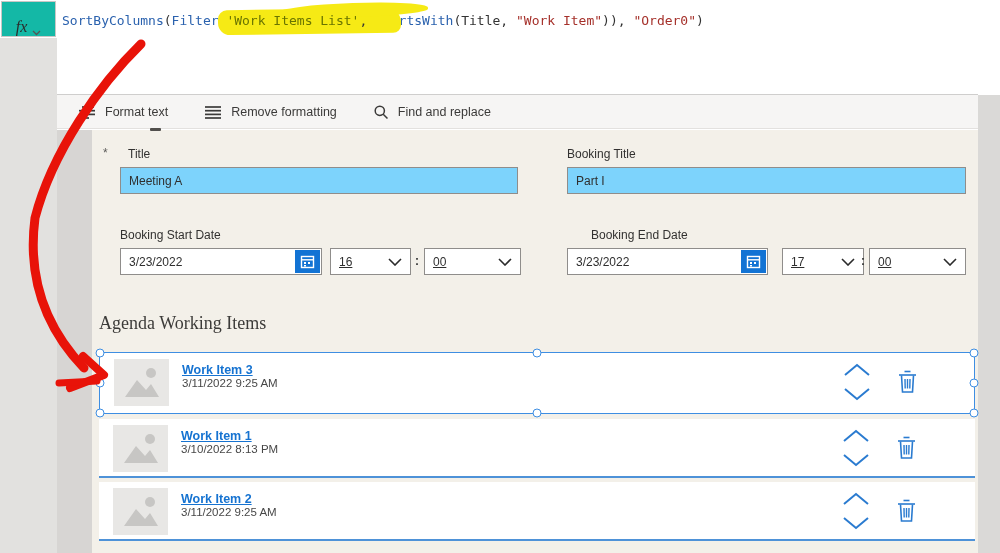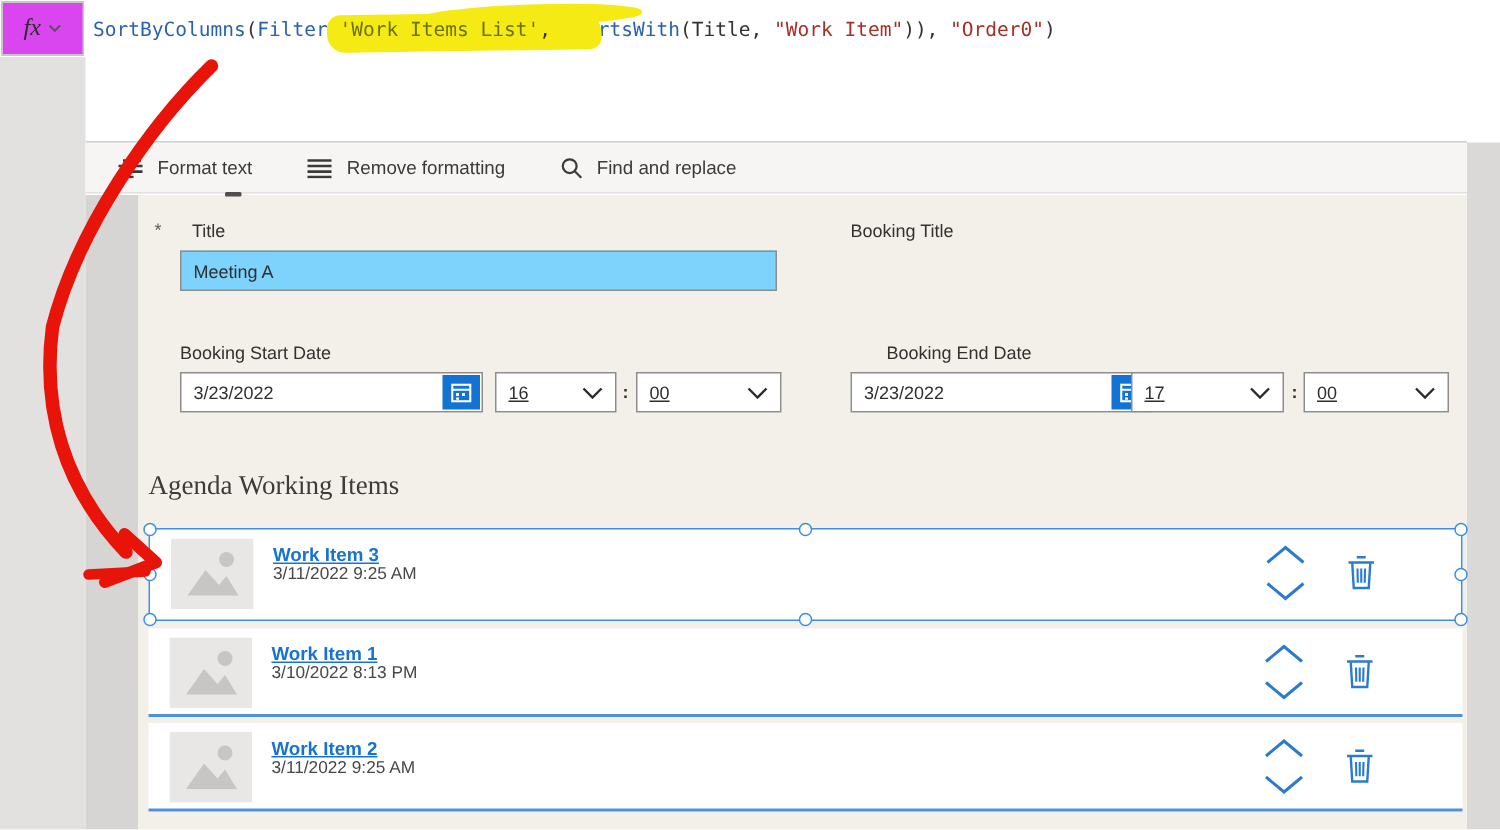--- a/index.html
+++ b/index.html
@@ -4,22 +4,22 @@
 <style>
   * { margin:0; padding:0; box-sizing:border-box; }
   body { background:#fff; }
   #app {
     position:relative; width:1000px; height:553px; overflow:hidden;
     background:#ffffff; font-family:"Liberation Sans", sans-serif;
   }
   
   .fx-btn {
     position:absolute; left:1px; top:1px; width:55px; height:36px;
-    background:#d946ef; border:1px solid #c9c7c5;
-    display:flex; align-items:center; justify-content:center; gap:5px;
+    background:#14b8a6; border:1px solid #c9c7c5;
+    display:flex; align-items:flex-end; justify-content:center; gap:5px;
     cursor:pointer;
   }
   .fx-label { font-family:"Liberation Serif", serif; font-style:italic; font-size:16px; color:#2b2b2b; }
   .formula-text {
     position:absolute; left:62px; top:13px; white-space:pre;
     font-family:"DejaVu Sans Mono", monospace; font-size:13px; color:#333;
   }
   .tok-function { color:#2b62ae; }
   .tok-plain   { color:#333333; }
   .tok-string  { color:#a5302a; }
@@ -138,20 +138,21 @@
   <div class="form-panel"></div>
   <div class="left-strip"></div>
   <div class="right-strip"></div>
   <div class="cutoff-mark"></div>
 
   <span class="req-star" style="left:103px; top:146px;">*</span>
   <span class="field-label" style="left:128px; top:147px;">Title</span>
   <input class="text-input" style="left: 120px; top: 167px; width: 398px;" value="Meeting A">
 
   <span class="field-label" style="left:567px; top:147px;">Booking Title</span>
+  <input class="text-input" style="left: 567px; top: 167px; width: 399px;" value="Part I">
 
   <span class="field-label" style="left:120px; top:228px;">Booking Start Date</span>
   <div class="date-wrap" style="left:120px; top:248px; width:202px;">
     <span class="date-text">3/23/2022</span>
     <div class="date-btn">
       <svg width="15" height="15">
         <rect x="1.5" y="2.5" width="12" height="11" fill="none" stroke="#fff" stroke-width="1.4"></rect>
         <line x1="1.5" y1="5.8" x2="13.5" y2="5.8" stroke="#fff" stroke-width="1.4"></line>
         <rect x="4" y="8" width="2" height="2" fill="#fff"></rect>
         <rect x="8" y="8" width="2" height="2" fill="#fff"></rect>
@@ -179,21 +180,21 @@
     <div class="date-btn">
       <svg width="15" height="15">
         <rect x="1.5" y="2.5" width="12" height="11" fill="none" stroke="#fff" stroke-width="1.4"></rect>
         <line x1="1.5" y1="5.8" x2="13.5" y2="5.8" stroke="#fff" stroke-width="1.4"></line>
         <rect x="4" y="8" width="2" height="2" fill="#fff"></rect>
         <rect x="8" y="8" width="2" height="2" fill="#fff"></rect>
         <rect x="4" y="11" width="2" height="1.5" fill="#fff"></rect>
       </svg>
     </div>
   </div>
-  <div class="dropdown" style="left:754px; top:248px; width:102px;">
+  <div class="dropdown" style="left:782px; top:248px; width:82px;">
     <span class="dd-value">17</span>
     <svg class="dd-chev" width="14" height="8">
         <polyline points="1,1 7,7 13,1" fill="none" stroke="#2b2b2b" stroke-width="1.6"></polyline>
       </svg>
   </div>
   <span class="time-sep" style="left:861px; top:254px;">:</span>
   <div class="dropdown" style="left:869px; top:248px; width:97px;">
     <span class="dd-value">00</span>
     <svg class="dd-chev" width="14" height="8">
         <polyline points="1,1 7,7 13,1" fill="none" stroke="#2b2b2b" stroke-width="1.6"></polyline>

